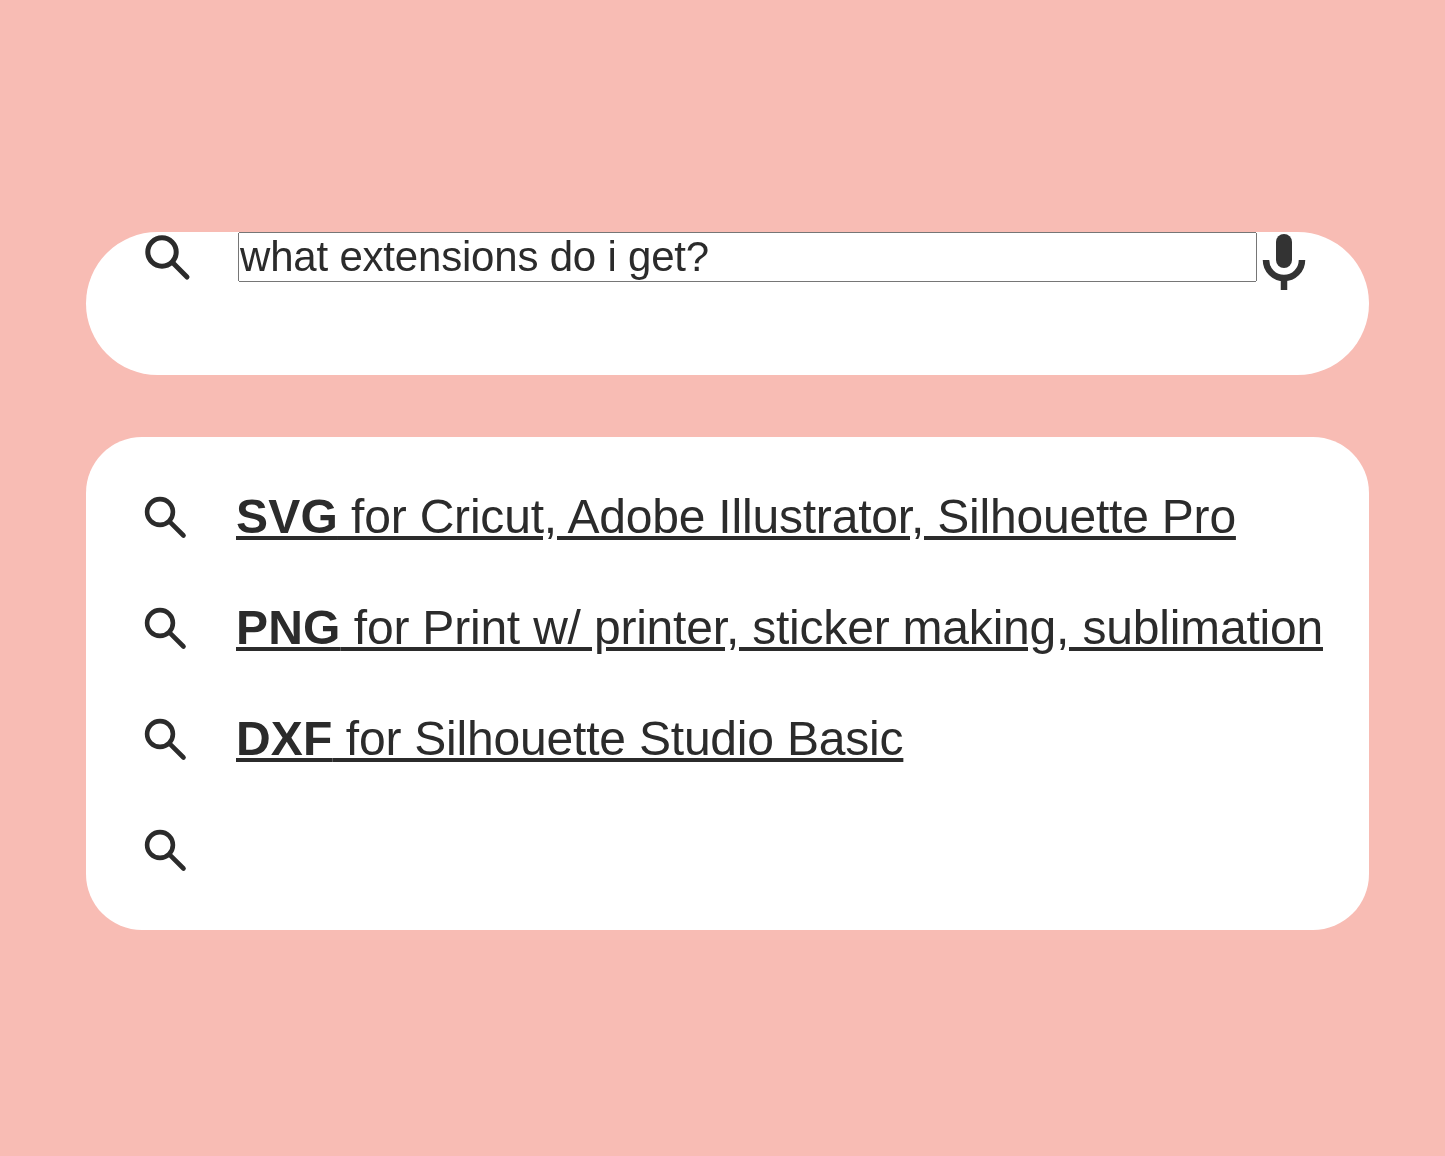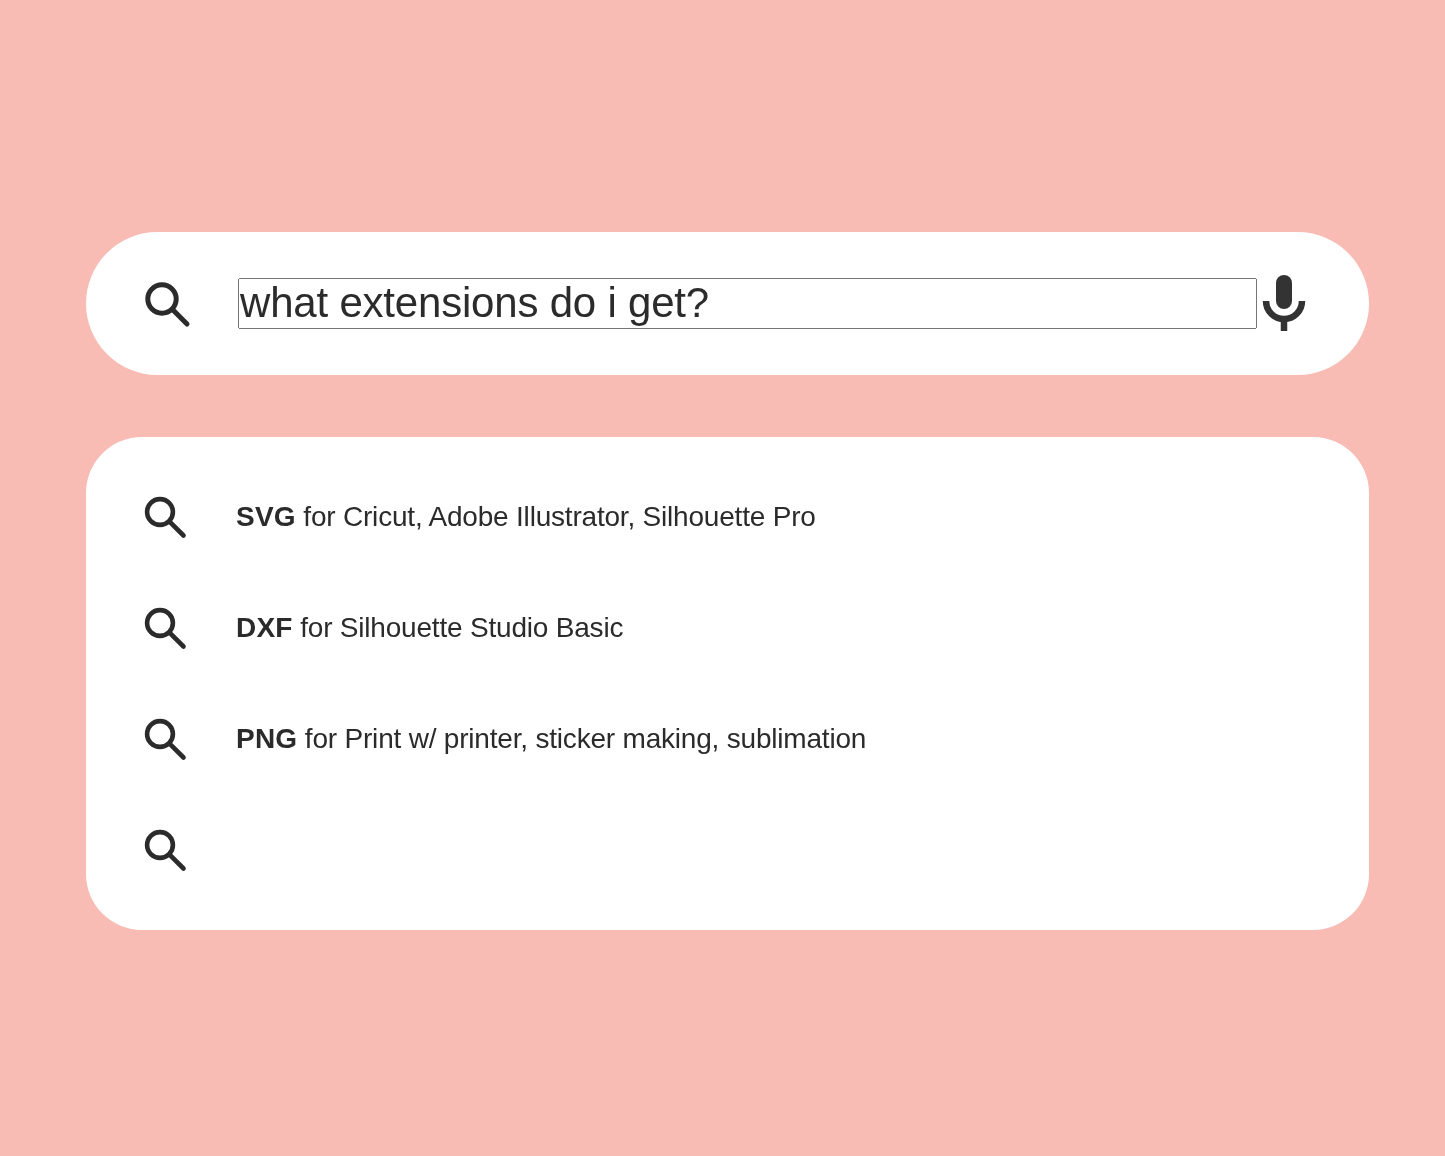--- a/index.html
+++ b/index.html
@@ -19,21 +19,21 @@
   
   .search-bar {
     position: absolute;
     left: 86px;
     top: 232px;
     width: 1283px;
     height: 143px;
     background: #ffffff;
     border-radius: 72px;
     display: flex;
-    align-items: center;
+    align-items: flex-start;
     padding: 0 58px 0 56px;
   }
 
   .search-bar .glass {
     flex: 0 0 auto;
     width: 50px;
     height: 50px;
     margin-right: 46px;
   }
 
@@ -82,26 +82,27 @@
   }
 
   .result-row .glass {
     flex: 0 0 auto;
     width: 46px;
     height: 46px;
     margin-right: 48px;
   }
 
   .result-text {
-    font-size: 28px;
+    font-size: 48px;
     font-weight: 400;
     color: #2b2b2b;
     letter-spacing: -0.2px;
     line-height: 1.15;
     white-space: nowrap;
+    text-decoration: underline;
   }
 
   .result-text .fmt {
     font-weight: 700;
     letter-spacing: 0.2px;
   }
 
   svg { display: block; width: 100%; height: 100%; }
 </style>
 </head>
@@ -140,31 +141,31 @@
     <span class="result-text"><span class="fmt">SVG</span><span> for Cricut, Adobe Illustrator, Silhouette Pro</span></span>
   </div>
 
   <div class="result-row">
     <span class="glass">
       <svg viewBox="0 0 46 46" aria-hidden="true">
         <circle cx="18" cy="18" r="12.9" fill="none" stroke="#2b2b2b" stroke-width="4.6"></circle>
         <line x1="27.3" y1="27.3" x2="41.5" y2="41.5" stroke="#2b2b2b" stroke-width="4.6" stroke-linecap="round"></line>
       </svg>
     </span>
-    <span class="result-text"><span class="fmt">DXF</span><span> for Silhouette Studio Basic</span></span>
+    <span class="result-text"><span class="fmt">PNG</span><span> for Print w/ printer, sticker making, sublimation</span></span>
   </div>
 
   <div class="result-row">
     <span class="glass">
       <svg viewBox="0 0 46 46" aria-hidden="true">
         <circle cx="18" cy="18" r="12.9" fill="none" stroke="#2b2b2b" stroke-width="4.6"></circle>
         <line x1="27.3" y1="27.3" x2="41.5" y2="41.5" stroke="#2b2b2b" stroke-width="4.6" stroke-linecap="round"></line>
       </svg>
     </span>
-    <span class="result-text"><span class="fmt">PNG</span><span> for Print w/ printer, sticker making, sublimation</span></span>
+    <span class="result-text"><span class="fmt">DXF</span><span> for Silhouette Studio Basic</span></span>
   </div>
 
   <div class="result-row">
     <span class="glass">
       <svg viewBox="0 0 46 46" aria-hidden="true">
         <circle cx="18" cy="18" r="12.9" fill="none" stroke="#2b2b2b" stroke-width="4.6"></circle>
         <line x1="27.3" y1="27.3" x2="41.5" y2="41.5" stroke="#2b2b2b" stroke-width="4.6" stroke-linecap="round"></line>
       </svg>
     </span>
   </div>

